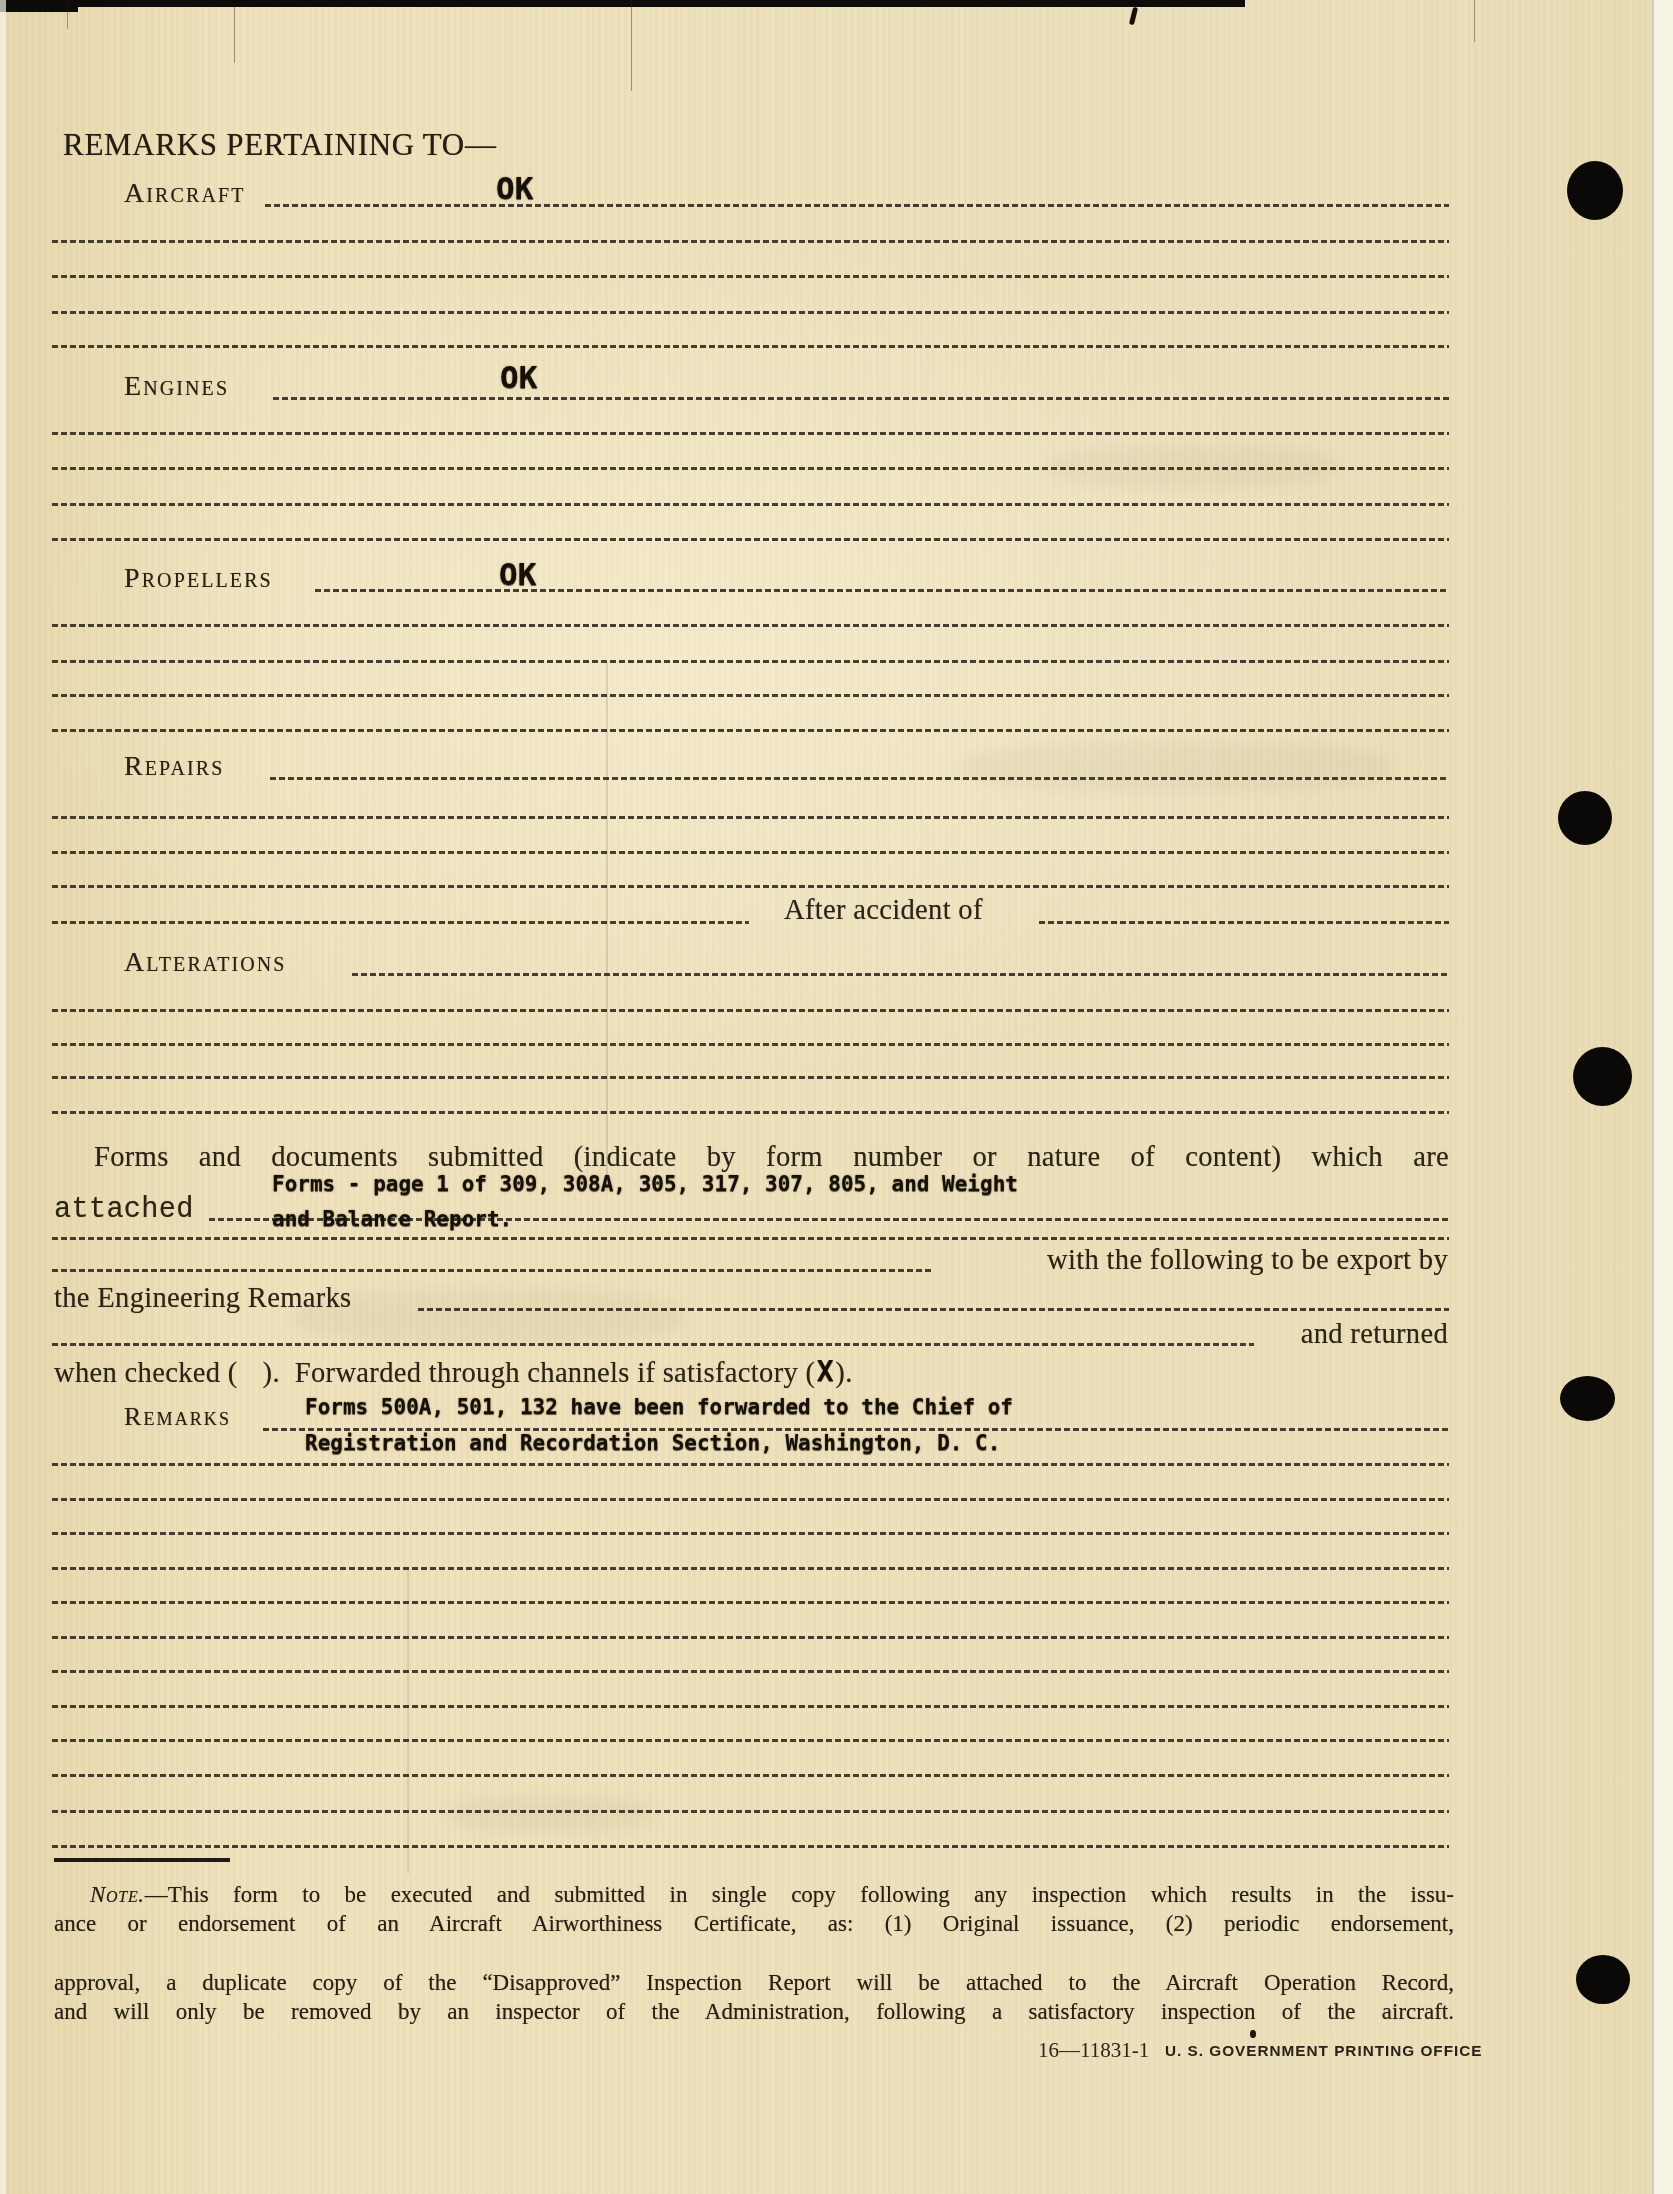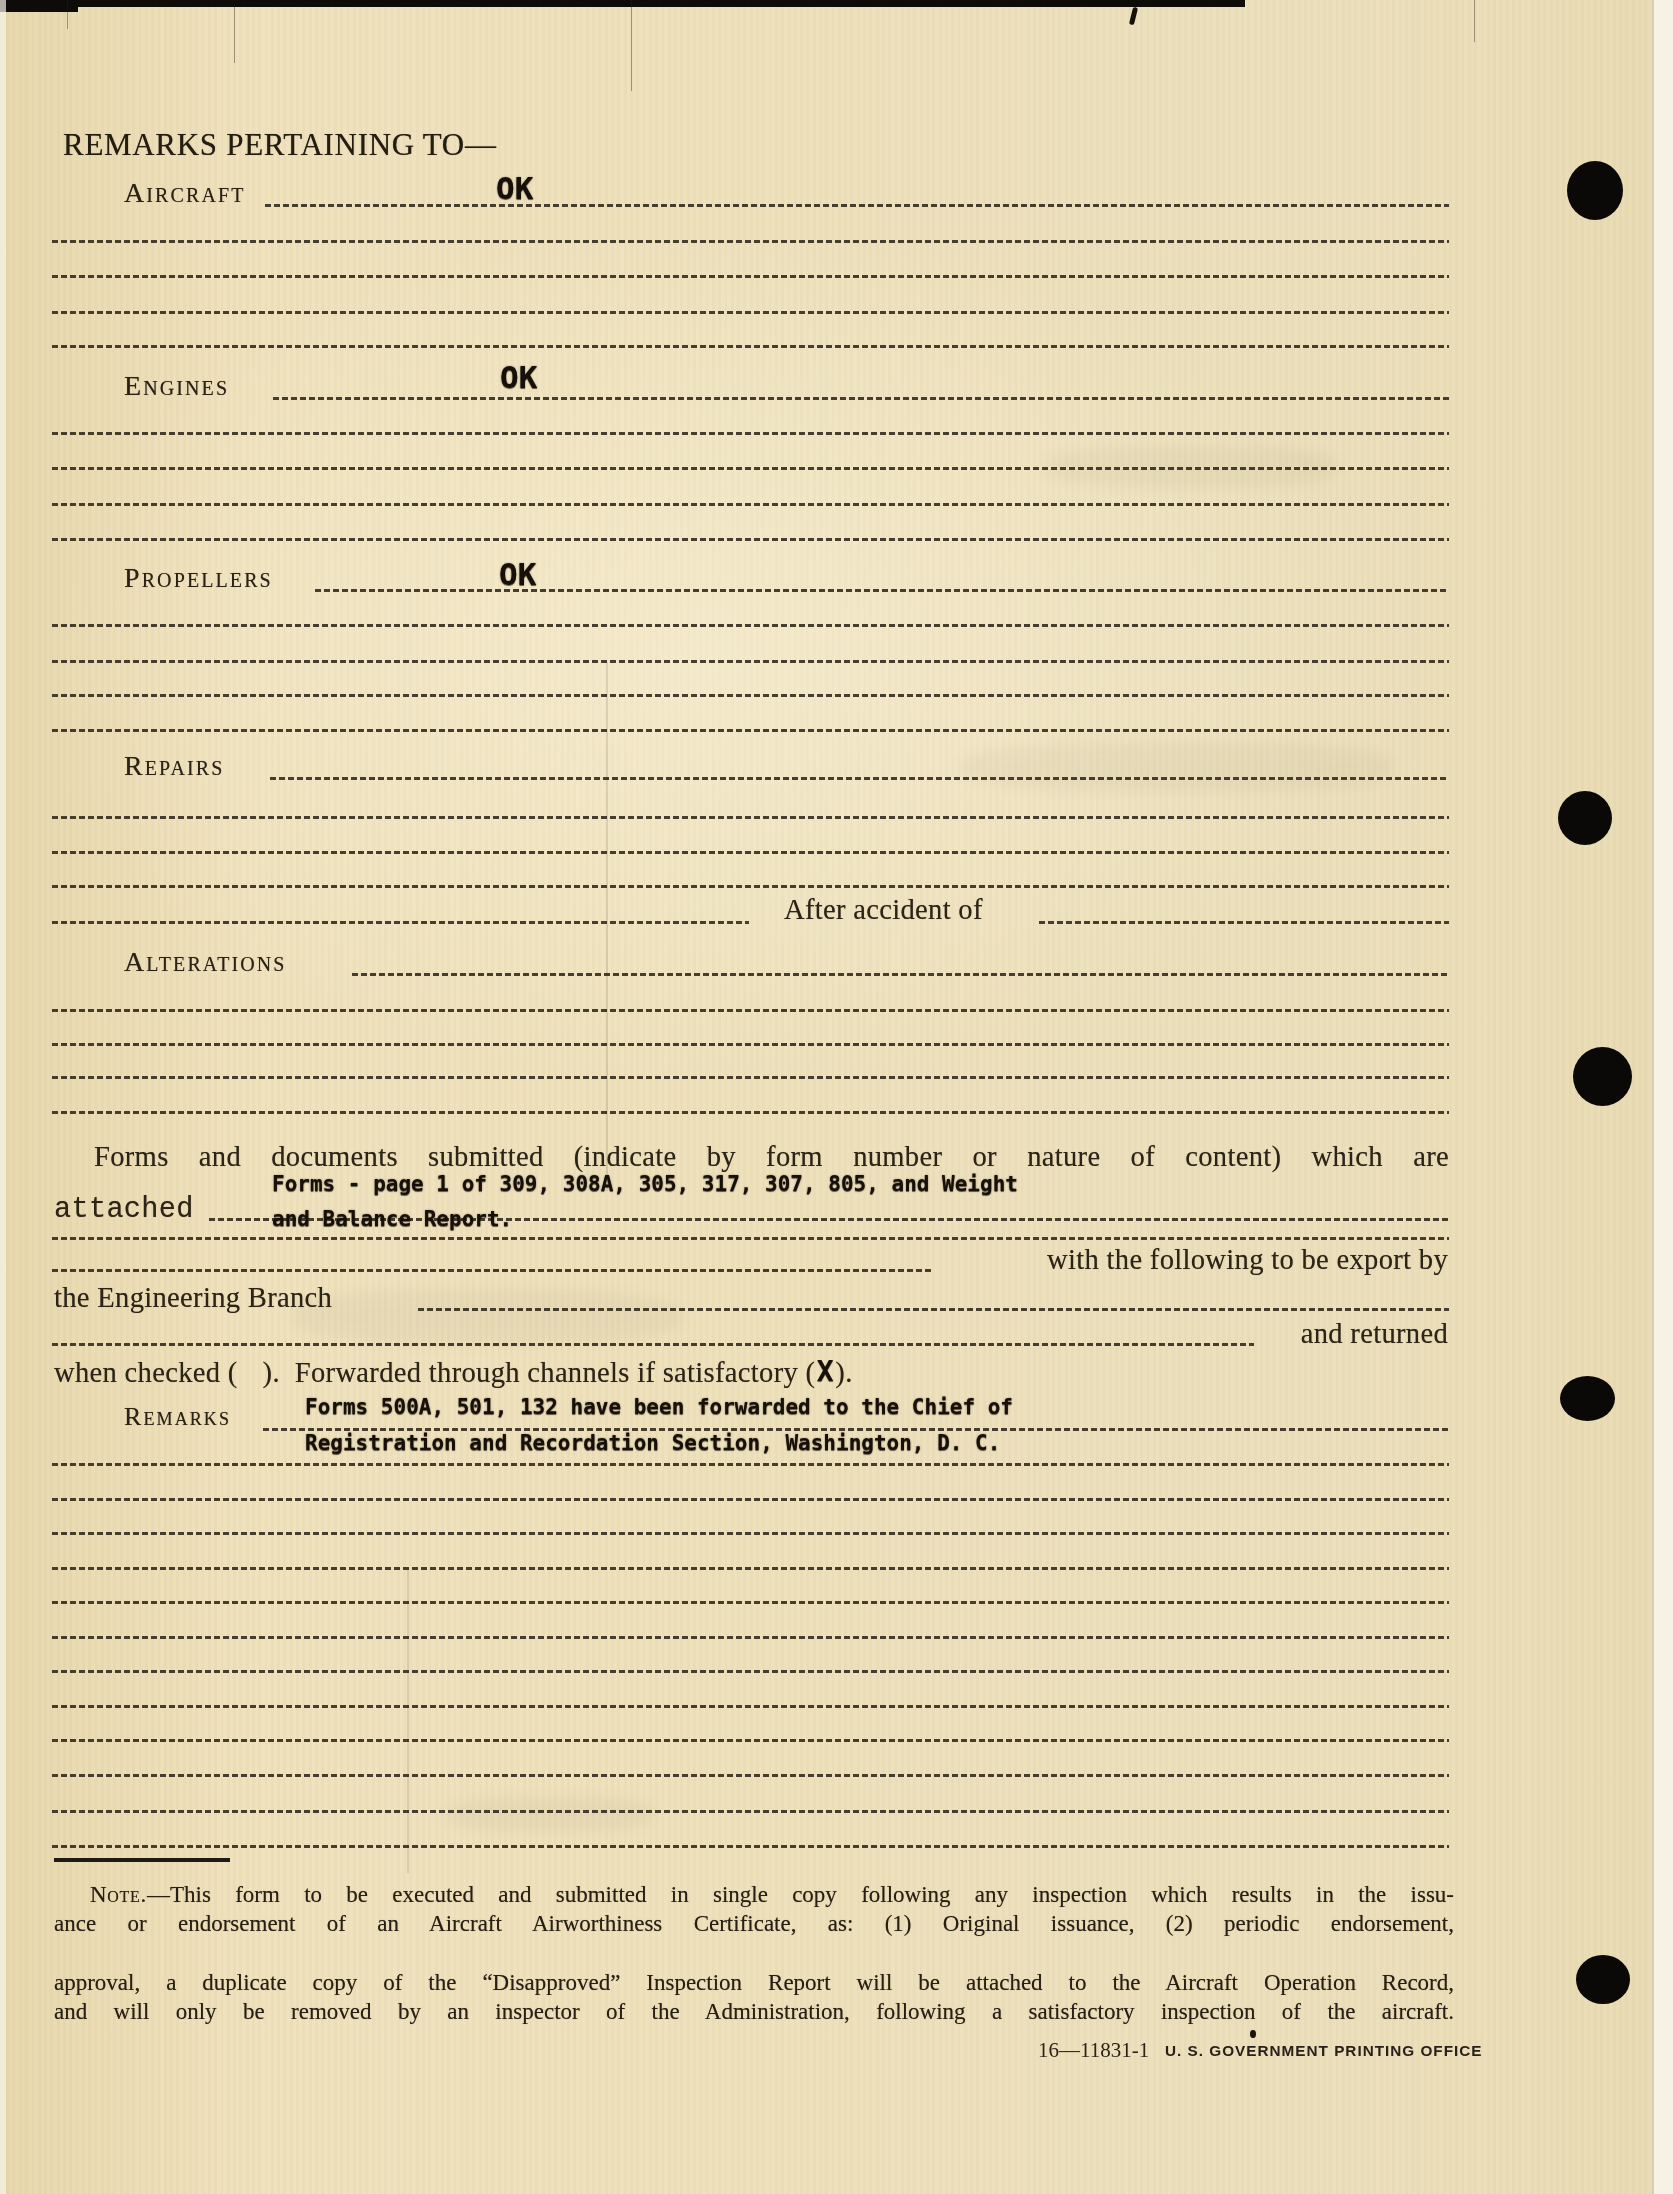--- a/index.html
+++ b/index.html
@@ -33,21 +33,21 @@
   }
   .body { font-size:28.6px; letter-spacing:0.3px; color:#2b2417; text-shadow:0 0 0.7px rgba(30,25,15,.45); }
   .just { text-align:justify; text-align-last:justify; }
   .typed {
     font-family:"DejaVu Sans Mono",monospace; font-weight:700; font-size:21px;
     color:#171009; letter-spacing:0px;
     text-shadow:0 0.7px 0.7px rgba(23,16,9,.6), 0 0 2.1px rgba(23,16,9,.38);
   }
   .typed-ok { font-size:31px; }
   .note-line { font-size:23px; width:1400px; color:#271f13; text-shadow:0 0 0.7px rgba(30,25,15,.5); }
-  .sc { font-variant:small-caps; }
+  .sc { font-variant:small-caps;font-style:italic; }
   .it { font-style:italic; }
   .paren-gap { display:inline-block; width:25px; }
   .typed-x { font-family:"DejaVu Sans Mono",monospace; font-weight:700; font-size:28px; color:#171009;
              text-shadow:0 0.7px 0.7px rgba(23,16,9,.6); position:relative; top:-1.4px; margin:0 1.4px; }
   .hole { position:absolute; background:#0b0908; border-radius:50%; }
   .rule-solid { position:absolute; background:#1f1a13; }
   .footer-code { font-size:21px; color:#2a2316; }
   .footer-printer { font-family:"Liberation Sans",sans-serif; font-weight:700; font-size:15.3px;
                     letter-spacing:1px; color:#27211a; }
   .edge-top { position:absolute; background:#0e0c09; }
@@ -127,21 +127,21 @@
   <div class="abs body just t" style="left:94px;top:1141px;width:1355px;">Forms and documents submitted (indicate by form number or nature of content) which are</div>
   <div class="abs body t" style="left:54px;top:1193px;font-family:Liberation Mono, monospace;">attached</div>
   <div class="abs typed t" style="left:272px;top:1172px;">Forms - page 1 of 309, 308A, 305, 317, 307, 805, and Weight</div>
   <div class="dl" style="left:209px;top:1218px;width:1240px;"></div>
   <div class="abs typed t" style="left:272px;top:1207px;">and Balance Report.</div>
   <div class="dl" style="left:52px;top:1237px;width:1397px;"></div>
 
   <div class="dl" style="left:52px;top:1269px;width:879px;"></div>
   <div class="abs body t" style="right:226px;top:1244px;">with the following to be export by</div>
 
-  <div class="abs body t" style="left:54px;top:1282px;">the Engineering Branch</div>
+  <div class="abs body t" style="left:54px;top:1282px;">the Engineering Remarks</div>
   <div class="dl" style="left:418px;top:1308px;width:1031px;"></div>
 
   <div class="dl" style="left:52px;top:1343px;width:1202px;"></div>
   <div class="abs body t" style="right:226px;top:1318px;">and returned</div>
 
   <div class="abs body" style="left:54px;top:1356px;">
     <span class="t">when checked (</span><span class="paren-gap"></span><span class="t">).  Forwarded through channels if satisfactory (</span><span class="typed-x t">X</span><span class="t">).</span>
   </div>
 
   <div class="abs lbl t" style="left:124px;top:1402px;font-size:26px;">Remarks</div>

